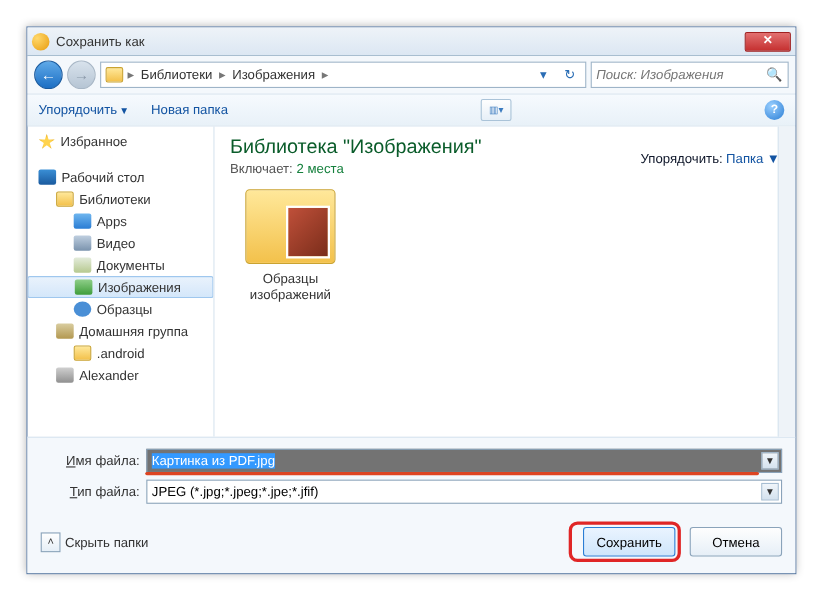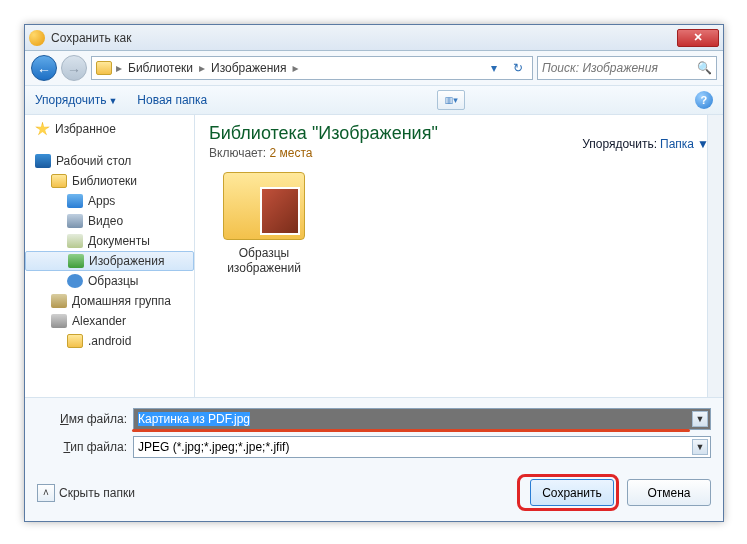--- a/index.html
+++ b/index.html
@@ -39,21 +39,21 @@
   .ico.doc { background: linear-gradient(#e4ecdc,#b6c98f); }
   .ico.pic { background: linear-gradient(#8fcf8a,#3f9d3a); }
   .ico.mus { background: #4a8fd6; border-radius: 50%; }
   .ico.hg { background: linear-gradient(#d9cda0,#b39850); }
   .ico.usr { background: linear-gradient(#d0d0d0,#909090); }
   .content { flex: 1; padding: 8px 14px; position: relative; display: flex; flex-direction: column; }
   .libhdr { display: flex; }
   .libleft { flex: 1; }
   .libtitle { color: #0a5c2a; font-size: 18px; font-weight: 400; }
   .libsub { color: #555; margin-top: 2px; }
-  .libsub a { color: #a16207; }
+  .libsub a { color: #15803d; }
   .libright { text-align: right; font-size: 11px; padding-top: 14px; }
   .libright .arrlbl { color: #0f172a; }
   .libright .val { color: #1354a2; }
   .folders { margin-top: 12px; display: flex; }
   .fitem { width: 110px; text-align: center; }
   .fthumb { width: 82px; height: 68px; margin: 0 auto; background: linear-gradient(#ffe89a,#f3c14b); border: 1px solid #caa330; border-radius: 4px; position: relative; }
   .fthumb::after { content:""; position:absolute; right:4px; bottom:4px; width:36px; height:44px; background: linear-gradient(135deg,#c0503a,#7a2d1a); border:2px solid #fff; }
   .fname { margin-top: 6px; color: #333; line-height: 1.25; }
   .scrollbar { position: absolute; top:0; right:0; bottom:0; width:16px; background: #eef3f8; border-left:1px solid #d7e4ef; }
   .bottombar { border-top: 1px solid #d7e4ef; padding: 10px 12px 10px 12px; background: #f4f8fc; }
@@ -144,27 +144,27 @@
           <span>Изображения</span>
         </div>
       <div class="treeitem ind2">
           <span class="ico mus"></span>
           <span>Образцы</span>
         </div>
       <div class="treeitem ind1">
           <span class="ico hg"></span>
           <span>Домашняя группа</span>
         </div>
+      <div class="treeitem ind2">
+          <span class="ico fold"></span>
+          <span>.android</span>
+        </div>
       <div class="treeitem ind1">
           <span class="ico usr"></span>
           <span>Alexander</span>
-        </div>
-      <div class="treeitem ind2">
-          <span class="ico fold"></span>
-          <span>.android</span>
         </div>
     </div>
 
     <div class="content">
       <div class="libhdr">
         <div class="libleft">
           <div class="libtitle">Библиотека "Изображения"</div>
           <div class="libsub">
             <span>Включает:</span>
             <a>2 места</a>

